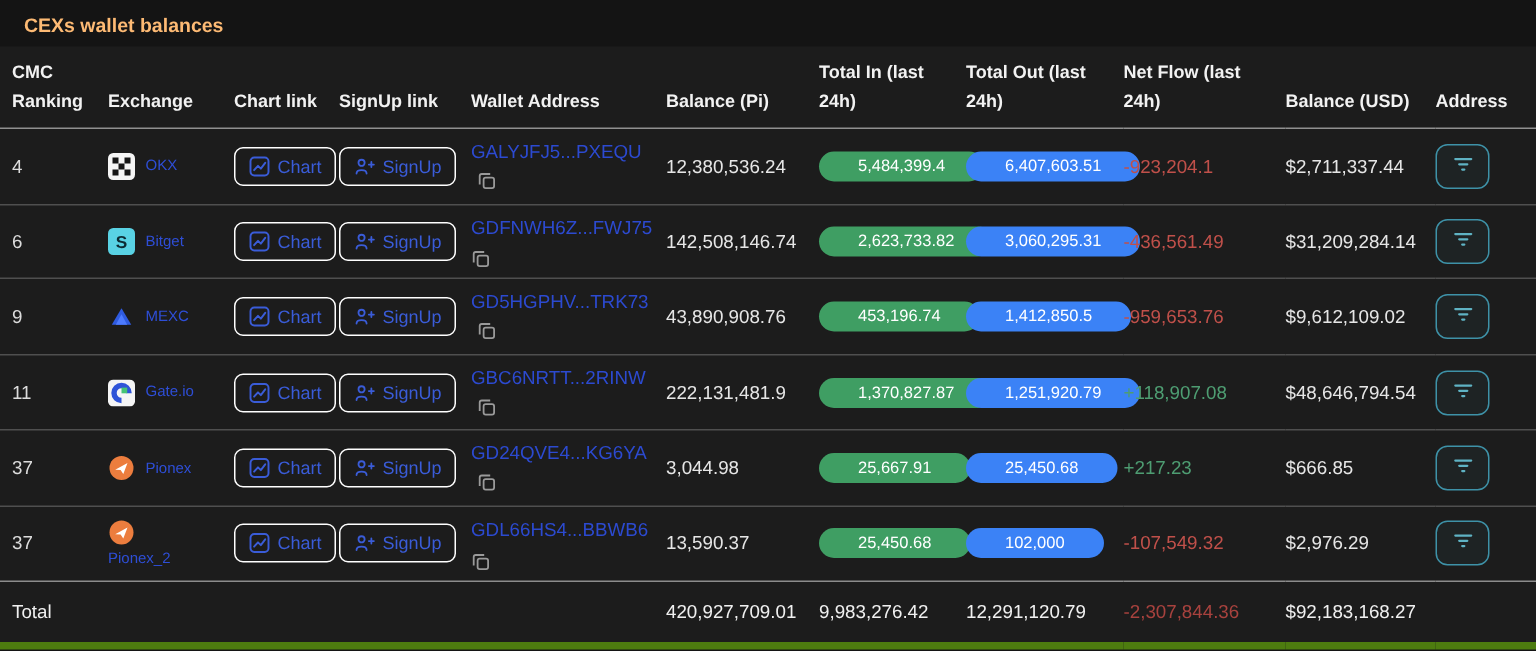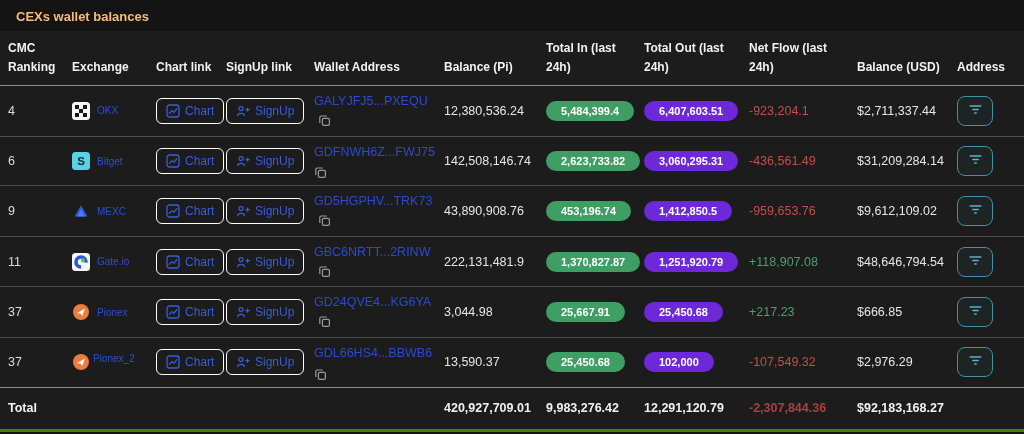--- a/index.html
+++ b/index.html
@@ -33,52 +33,52 @@
     padding: 8px 8px 9px 0;
     border-bottom: 1px solid #909090;
   }
   tbody td {
     font-size: 12.5px; color: #e6e6e6;
     height: 45px; padding: 6px 8px 6px 0;
     border-bottom: 1px solid #4f4f4f;
   }
   tbody tr:last-child td { border-bottom: 1px solid #8c8c8c; }
   tfoot td {
-    font-size: 12.5px; font-weight: bold; color: #f0f0f0;
+    font-size: 12.5px; font-weight: normal; color: #f0f0f0;
     height: 43px; padding: 6px 8px 6px 0;
-    border-bottom: 3px solid #4d7c0f;
+    border-bottom: 5px solid #4d7c0f;
   }
   .rank { color: #dcdcdc; }
   .exchange-cell { display: flex; align-items: center; gap: 7px; }
-  .exchange-cell.name-below { flex-direction: row; align-items: flex-start; gap: 3px; }
+  .exchange-cell.name-below { flex-direction: column; align-items: flex-start; gap: 3px; }
   .exchange-icon { width: 18px; height: 18px; flex: 0 0 auto; display: inline-flex; }
   .exchange-icon svg { width: 18px; height: 18px; display: block; }
   .exchange-name { color: #2e4ed6; font-size: 10px; text-decoration: none; cursor: pointer; }
   .btn {
     display: inline-flex; align-items: center; gap: 5px;
     border: 1px solid #ffffff; border-radius: 6px;
     background: transparent; color: #3a5cd8;
     font-family: "Liberation Sans", sans-serif;
     font-size: 12px; padding: 5px 9px; cursor: pointer; white-space: nowrap;
   }
   .btn svg { display: block; }
   .addr-wrap { line-height: 1.5; }
   .addr { color: #2c4ad0; font-size: 12.5px; text-decoration: none; cursor: pointer; word-break: break-all; }
   .copy-btn {
     display: inline-flex; vertical-align: -3px; margin-left: 4px;
     background: none; border: none; cursor: pointer; padding: 0; color: #9a9a9a;
   }
   .copy-below .copy-btn { display: flex; margin: 5px 0 0 0; }
   .pill {
     display: inline-block; border-radius: 999px;
-    padding: 4px 15px; font-size: 11px; font-weight: bold; color: #ffffff;
+    padding: 4px 26px; font-size: 11px; font-weight: normal; color: #ffffff;
     white-space: nowrap;
   }
   .pill.in  { background: #3f9e63; }
-  .pill.out { background: #6d28d9; }
+  .pill.out { background: #3b82f6; }
   .netflow { font-size: 12.5px; }
   .netflow.neg { color: #c0504a; }
   .netflow.pos { color: #4e9d72; }
   .total-netflow { color: #a8423e; }
   .action-btn {
     width: 36px; height: 30px; border-radius: 8px;
     border: 1px solid #3e92a8; background: rgba(62,146,168,0.06);
     display: inline-flex; align-items: center; justify-content: center;
     cursor: pointer; color: #5fb3c4;
   }

